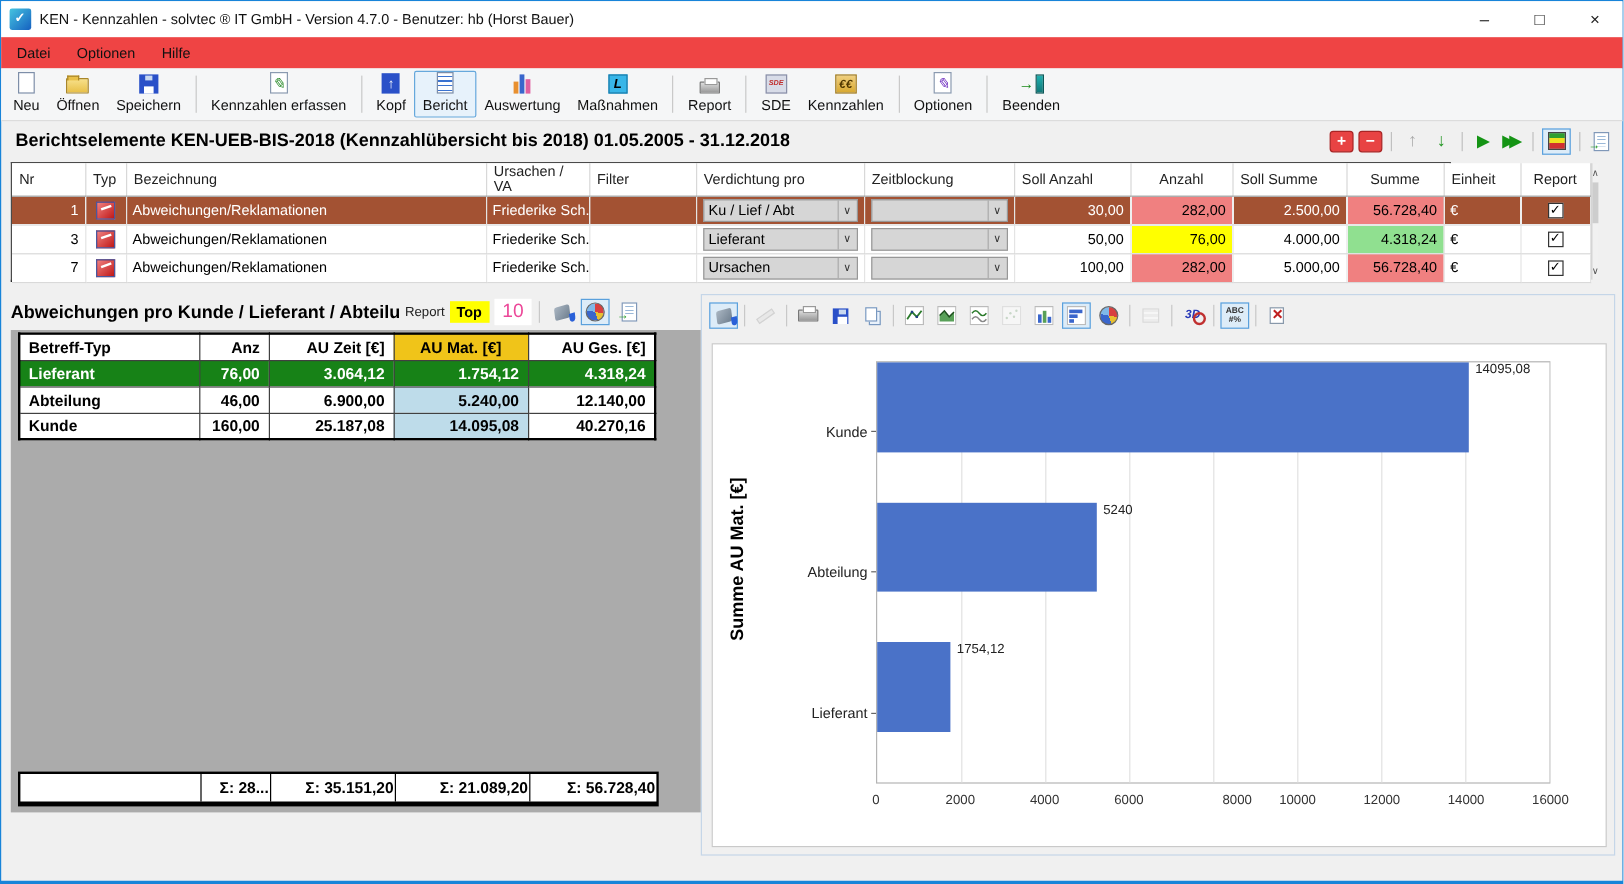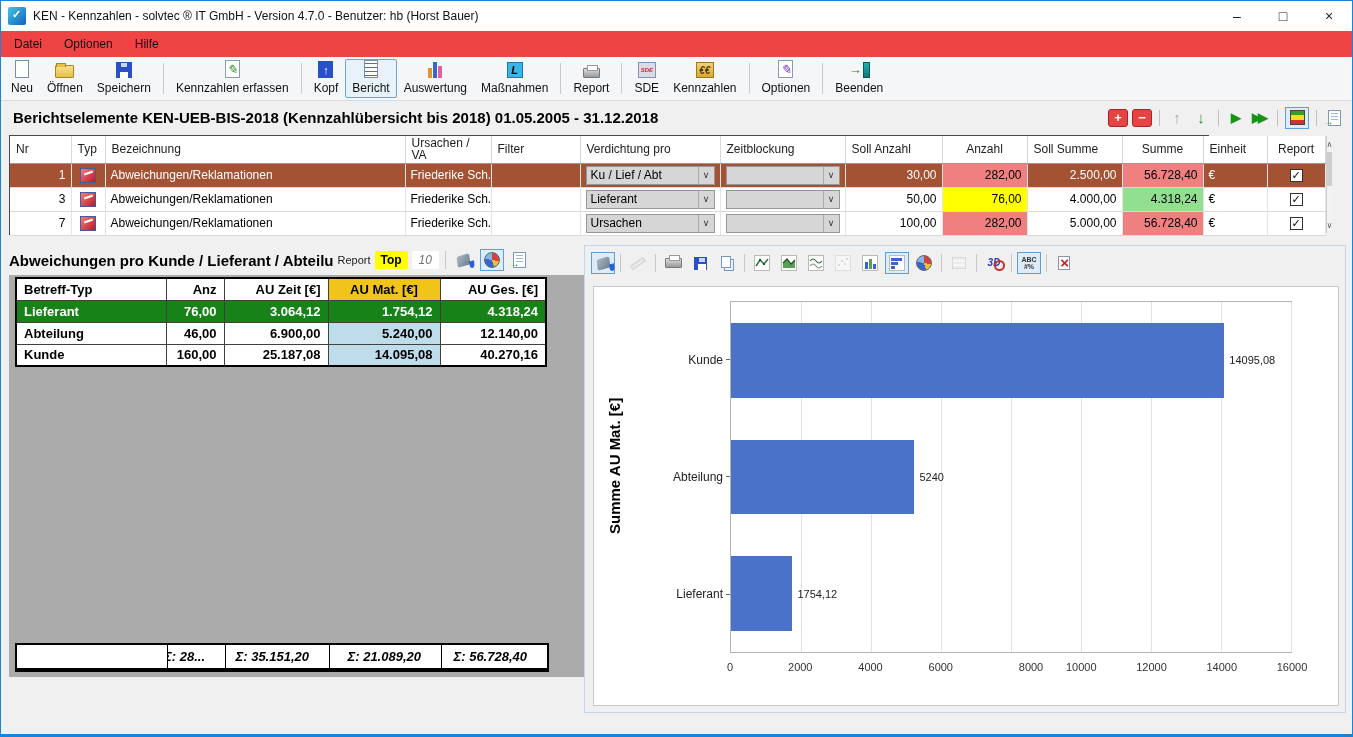--- a/index.html
+++ b/index.html
@@ -83,37 +83,37 @@
 .vscroll .sb{height:16px;display:flex;align-items:center;justify-content:center;}
 .vscroll .thumb{height:34px;background:#cdcdcd;}
 .vscroll .spacer{flex:1;}
 
 .lp{position:absolute;left:8px;top:244px;width:656px;height:466px;background:#f0f0f0;}
 .lp-header{height:30px;display:flex;align-items:center;overflow:hidden;gap:6px;padding-right:4px;}
 .lp-title{font-size:15px;font-weight:bold;white-space:nowrap;overflow:hidden;flex:0 1 auto;min-width:0;}
 .lp-ctrl{display:flex;align-items:center;gap:4px;flex:none;margin-left:-2px;}
 .lp-report{font-size:11px;color:#222;}
 .lp-top{font-size:12px;font-weight:bold;padding:2px 6px;color:#000;}
-.lp-count{font-size:12px;background:#fff;padding:2px 7px;color:#737373;font-style:italic;}
+.lp-count{font-size:16px;background:#fff;padding:2px 7px;color:#ec4899;}
 .ct-btn{width:24px;height:22px;display:flex;align-items:center;justify-content:center;border:1px solid transparent;}
 .ct-btn.selected{border:1px solid #5aa0dc;background:#ddecf8;}
 .pie{width:16px;height:16px;border-radius:50%;border:1px solid #666;background:conic-gradient(#d84040 0 28%,#e8c030 28% 45%,#3a66cc 45% 78%,#80b8e8 78% 100%);display:block;}
 .i-bucket{width:13px;height:11px;background:linear-gradient(135deg,#aab6c2,#6e7e8e);transform:rotate(-15deg) skewX(-8deg);border-radius:2px;position:relative;display:block;}
 .i-bucket::after{content:"";position:absolute;right:-4px;bottom:-4px;width:5px;height:7px;background:#2a60d8;border-radius:0 0 60% 60%;}
 .lp-body{position:absolute;left:0;right:0;top:30px;bottom:34px;background:#ababab;}
 .lpt{position:absolute;left:6px;top:2px;border-collapse:collapse;font-size:13px;font-weight:bold;background:#fff;border:2px solid #000;}
 .lpt th,.lpt td{border:1px solid #404040;padding:2px 7px;height:22px;white-space:nowrap;background:transparent;}
 .lpt th{text-align:right;color:#000;}
 .lpt th.lft,.lpt td.lft{text-align:left;}
 .lpt th.ctr{text-align:center;}
 .lpt td{text-align:right;color:#000;}
 .lpt tr.rowsel{color:#fff;}
 .lpt tr.rowsel td{color:#fff;}
 .lp-footer{position:absolute;left:6px;bottom:5px;display:flex;font-size:13px;font-weight:bold;background:#fff;border:2px solid #000;border-bottom:4px solid #000;height:29px;}
-.lp-footer span{display:flex;align-items:center;justify-content:flex-end;padding:0 20px;border-left:1px solid #000;white-space:nowrap;overflow:hidden;font-style:italic;}
+.lp-footer span{display:flex;align-items:center;justify-content:flex-end;padding:0 1px;border-left:1px solid #000;white-space:nowrap;overflow:hidden;}
 .lp-footer span:first-child{border-left:none;}
 
 .rp{position:absolute;left:583px;top:244px;width:762px;height:468px;background:#f0f0f0;border:1px solid #c5d6e8;}
 .rp-toolbar{height:34px;display:flex;align-items:center;padding:4px 6px;gap:3px;}
 .ct-sep{width:1px;height:18px;background:#c8c8c8;margin:0 2px;}
 .dis{opacity:.45;}
 .i-ruler{width:16px;height:5px;background:#e0e0e0;border:1px solid #b0b0b0;transform:rotate(-35deg);display:block;}
 .i-copy{width:10px;height:12px;background:#fff;border:1px solid #7898c0;box-shadow:3px 3px 0 -1px #eaf2fb,3px 3px 0 0 #7898c0;margin:0 3px 3px 0;display:block;}
 .i-legend{width:14px;height:12px;border:1px solid #c0c0c0;background:repeating-linear-gradient(#e8e8e8 0 2px,#fff 2px 4px);display:block;}
 .i-3d{font-size:10px;font-weight:bold;color:#2838b8;position:relative;line-height:1;}
@@ -121,21 +121,21 @@
 .i-abc{display:flex;flex-direction:column;align-items:center;font-weight:bold;color:#333;line-height:1;}
 .i-abc b{font-size:7px;}
 .i-abc em{font-style:normal;font-size:7px;}
 .i-clear{width:12px;height:14px;background:#fff;border:1px solid #8898aa;position:relative;display:block;}
 .i-clear::after{content:"×";position:absolute;left:1px;top:-3px;color:#c02020;font-weight:bold;font-size:15px;}
 .rp-chart{position:absolute;left:8px;right:6px;top:40px;bottom:6px;background:#fff;border:1px solid #c9c9c9;}
 .ylabel{position:absolute;left:12px;top:0;bottom:60px;display:flex;align-items:center;justify-content:center;writing-mode:vertical-rl;transform:rotate(180deg);font-size:15px;font-weight:bold;color:#000;}
 .plot{position:absolute;left:136px;right:46px;top:14px;bottom:52px;border:1px solid #b4b4b4;background:#fff;}
 .gl{position:absolute;top:0;bottom:0;width:1px;background:#e2e2e2;}
 .bars{position:absolute;left:0;right:0;top:0;bottom:0;display:flex;flex-direction:column;}
-.band{flex:1;display:flex;align-items:center;}
+.band{flex:1;display:flex;align-items:flex-start;}
 .bar{height:64%;}
 .bval{font-size:11px;color:#222;margin-left:5px;white-space:nowrap;}
 .ycats{position:absolute;left:56px;width:80px;top:14px;bottom:52px;display:flex;flex-direction:column;}
 .ycat{flex:1;display:flex;align-items:center;justify-content:flex-end;font-size:12px;color:#222;}
 .ycat::after{content:"";width:4px;height:1px;background:#666;margin-left:3px;}
 .xticks{position:absolute;left:136px;right:46px;bottom:28px;height:16px;}
 .xtick{position:absolute;transform:translateX(-50%);font-size:11px;color:#333;white-space:nowrap;}
 svg{display:block;}
 </style>
 </head>

